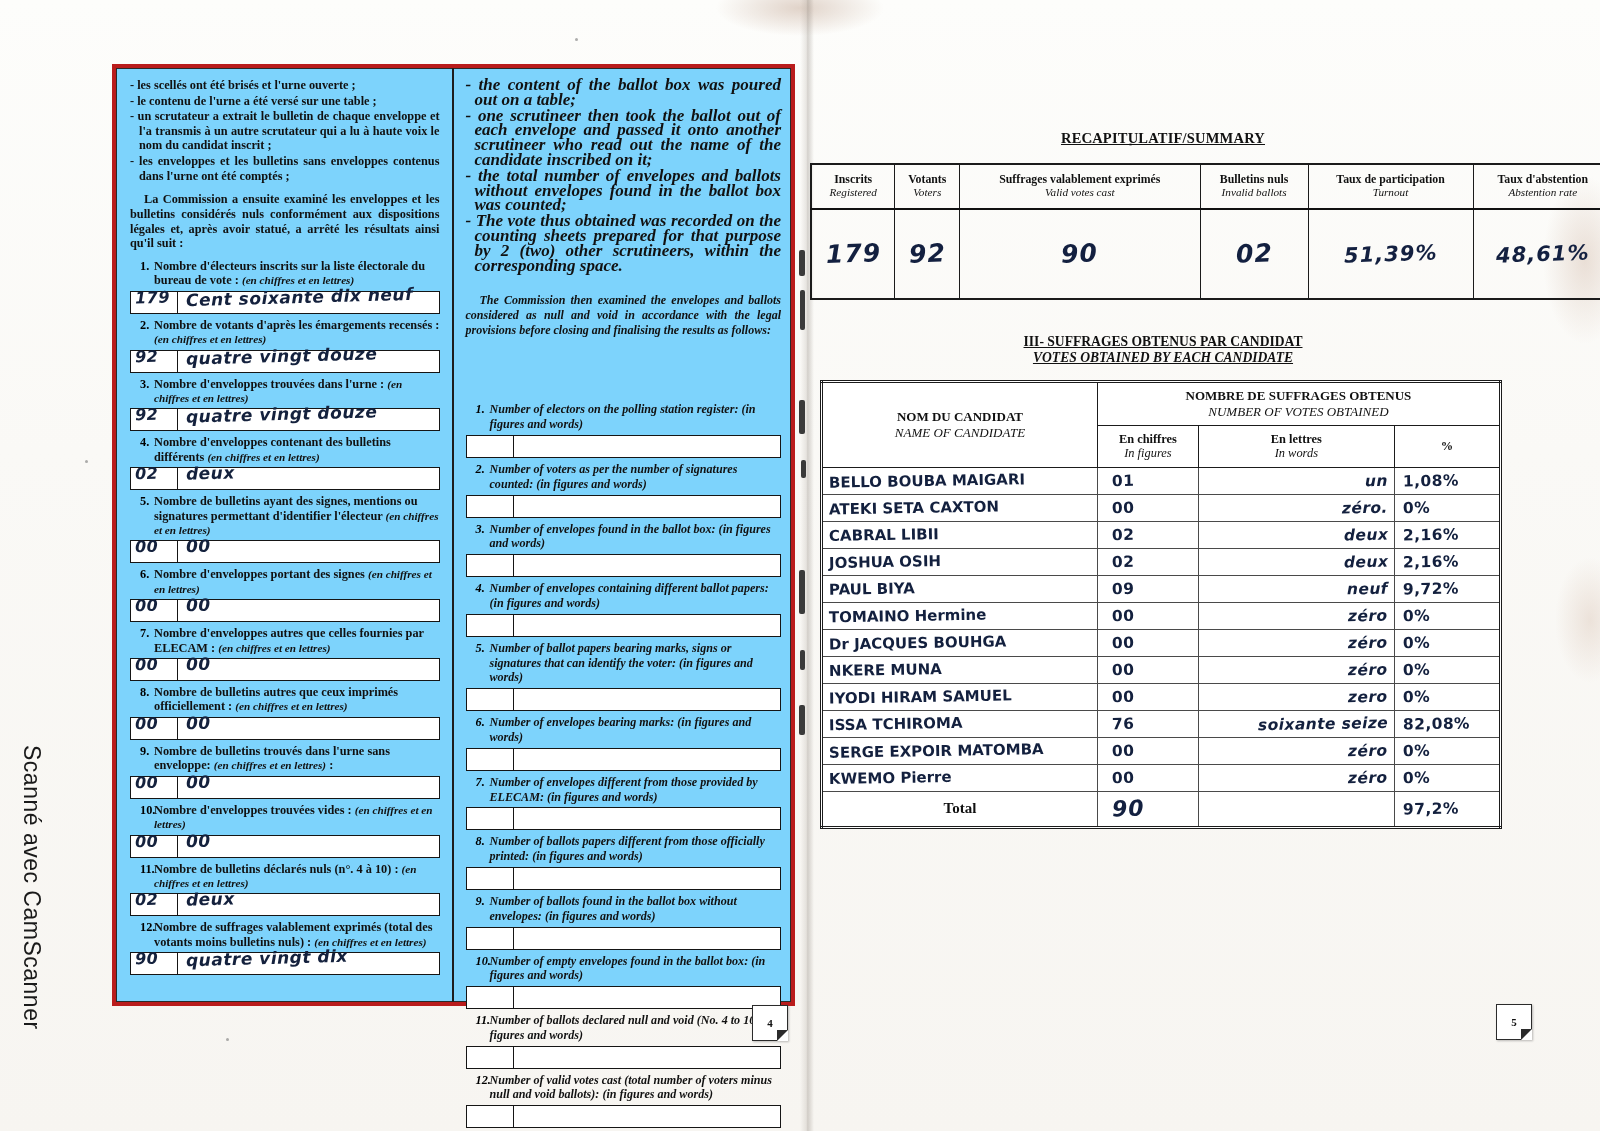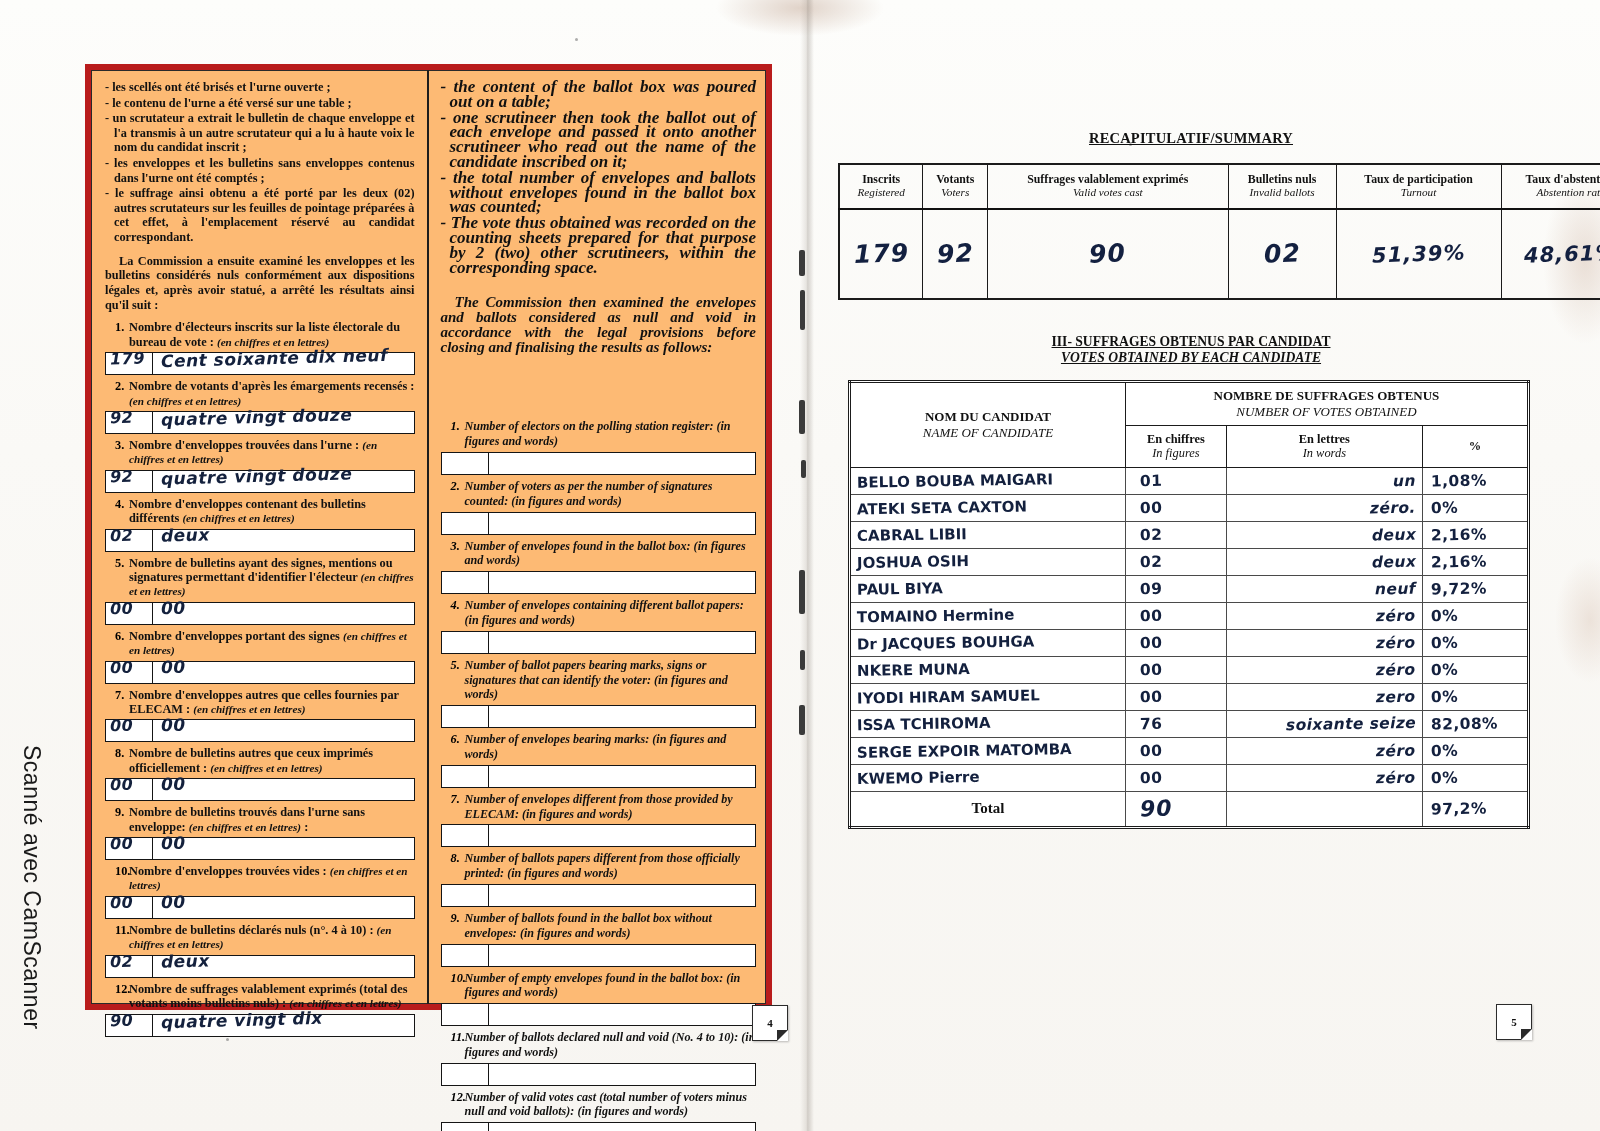--- a/index.html
+++ b/index.html
@@ -17,51 +17,51 @@
      radial-gradient(ellipse 50px 90px at 1590px 620px, rgba(205,175,155,.30), rgba(255,255,255,0) 70%),
      radial-gradient(ellipse 500px 300px at 400px 600px, rgba(250,248,244,.6), rgba(255,255,255,0) 70%),
      linear-gradient(180deg,#fdfdfb 0%,#faf9f6 40%,#f7f5f1 100%);
   }
   .fold{position:absolute;left:800px;top:0;width:14px;height:1131px;
      background:linear-gradient(90deg,rgba(150,140,130,0) 0%,rgba(160,150,140,.22) 45%,rgba(120,110,100,.30) 55%,rgba(150,140,130,0) 100%);}
   .fold-marks{position:absolute;left:795px;top:250px;width:20px;height:520px;}
   .fold-marks i{position:absolute;display:block;background:#3a3a3a;border-radius:2px;}
 
   
-  .left-page{position:absolute;left:85px;top:64px;width:675px;height:934px;
-     border:6px solid #b91c1c;box-shadow:0 0 0 1px #2a2a2a inset;background:#fdba74;}
+  .left-page{position:absolute;left:112px;top:64px;width:675px;height:934px;
+     border:4px solid #b91c1c;box-shadow:0 0 0 1px #2a2a2a inset;background:#7dd3fc;}
   .left-cols{display:flex;height:100%;}
   .col-fr{width:50%;box-sizing:border-box;padding:10px 12px 0 14px;border-right:2px solid #1d1d1d;}
   .col-en{width:50%;box-sizing:border-box;padding:10px 10px 0 12px;}
 
   .bullets{list-style:none;margin:0 0 9px 0;padding:0;}
   .bullets li{font-size:12.3px;line-height:14.6px;text-align:justify;margin-bottom:1px;
      text-indent:-9px;padding-left:9px;font-weight:bold;color:#111;}
   .col-en .bullets li{font-style:italic;font-weight:bold;font-size:17px;line-height:14.8px;}
 
   .para{font-size:12.3px;line-height:14.7px;text-align:justify;font-weight:bold;color:#111;margin:0 0 8px 0;text-indent:14px;}
-  .col-en .para{font-style:italic;font-size:15px;line-height:15px;margin-top:20px;}
+  .col-en .para{font-style:italic;font-size:12px;line-height:15px;margin-top:20px;}
 
   .qitem{margin:0 0 3px 0;display:flex;}
   .qnum{width:24px;flex:none;font-weight:bold;font-size:12.3px;line-height:14.4px;padding-left:10px;box-sizing:border-box;}
   .col-en .qnum{font-style:italic;}
   .qtext{font-size:12.3px;line-height:14.4px;font-weight:bold;color:#111;}
   .col-en .qtext{font-style:italic;font-size:12.1px;line-height:14.8px;font-weight:bold;}
   .qtext em{font-style:italic;font-size:11.2px;font-weight:bold;}
 
   .ansbox{border:1.6px solid #151515;height:21px;display:flex;margin:1px 0 4px 0;background:#fff;}
   .ansbox .fig{width:46px;border-right:1.6px solid #151515;position:relative;}
   .ansbox .wrd{flex:1;position:relative;}
   .hand{position:absolute;left:4px;top:-4px;font-family:"DejaVu Sans", sans-serif;
      font-size:16px;color:#14213d;font-style:italic;font-weight:bold;letter-spacing:.5px;
      transform:rotate(-1.6deg);white-space:nowrap;}
   .hand.w{left:8px;top:-5px;font-size:17px;}
 
   
-  .right-page{position:absolute;left:836px;top:130px;width:710px;height:790px;}
+  .right-page{position:absolute;left:808px;top:130px;width:710px;height:790px;}
   .rtitle{text-align:center;font-weight:bold;font-size:14.5px;letter-spacing:.2px;
      text-decoration:underline;margin:0 0 16px 0;color:#111;}
   .rtitle2{text-align:center;font-weight:bold;font-size:13.6px;color:#111;margin:0;}
   .rtitle2 .ln1{text-decoration:underline;}
   .rtitle2 .ln2{display:block;font-style:italic;text-decoration:underline;}
 
   table{border-collapse:collapse;}
   .sum-table{width:804px;margin-left:2px;border:2px solid #1b1b1b;}
   .sum-table th{border:1px solid #1b1b1b;font-size:11.8px;font-weight:bold;line-height:13.4px;padding:8px 3px;vertical-align:middle;color:#111;}
   .sum-table th i{display:block;font-style:italic;font-weight:normal;font-size:11.2px;}
@@ -124,21 +124,20 @@
 <div class="watermark">Scanné avec CamScanner</div>
 
 <div class="left-page">
   <div class="left-cols">
     <div class="col-fr">
       <ul class="bullets">
         <li>- les scellés ont été brisés et l'urne ouverte ;</li>
         <li>- le contenu de l'urne a été versé sur une table ;</li>
         <li>- un scrutateur a extrait le bulletin de chaque enveloppe et l'a transmis à un autre scrutateur qui a lu à haute voix le nom du candidat inscrit ;</li>
         <li>- les enveloppes et les bulletins sans enveloppes contenus dans l'urne ont été comptés ;</li>
-        <li>- le suffrage ainsi obtenu a été porté par les deux (02) autres scrutateurs sur les feuilles de pointage préparées à cet effet, à l'emplacement réservé au candidat correspondant.</li>
       </ul>
       <p class="para">La Commission a ensuite examiné les enveloppes et les bulletins considérés nuls conformément aux dispositions légales et, après avoir statué, a arrêté les résultats ainsi qu'il suit :</p>
 
       <div class="qitem">
           <span class="qnum">1.</span>
           <span class="qtext"><span>Nombre d'électeurs inscrits sur la liste électorale du bureau de vote : </span><em>(en chiffres et en lettres)</em></span>
         </div>
       <div class="ansbox">
           <div class="fig">
             <span class="hand">179</span>

